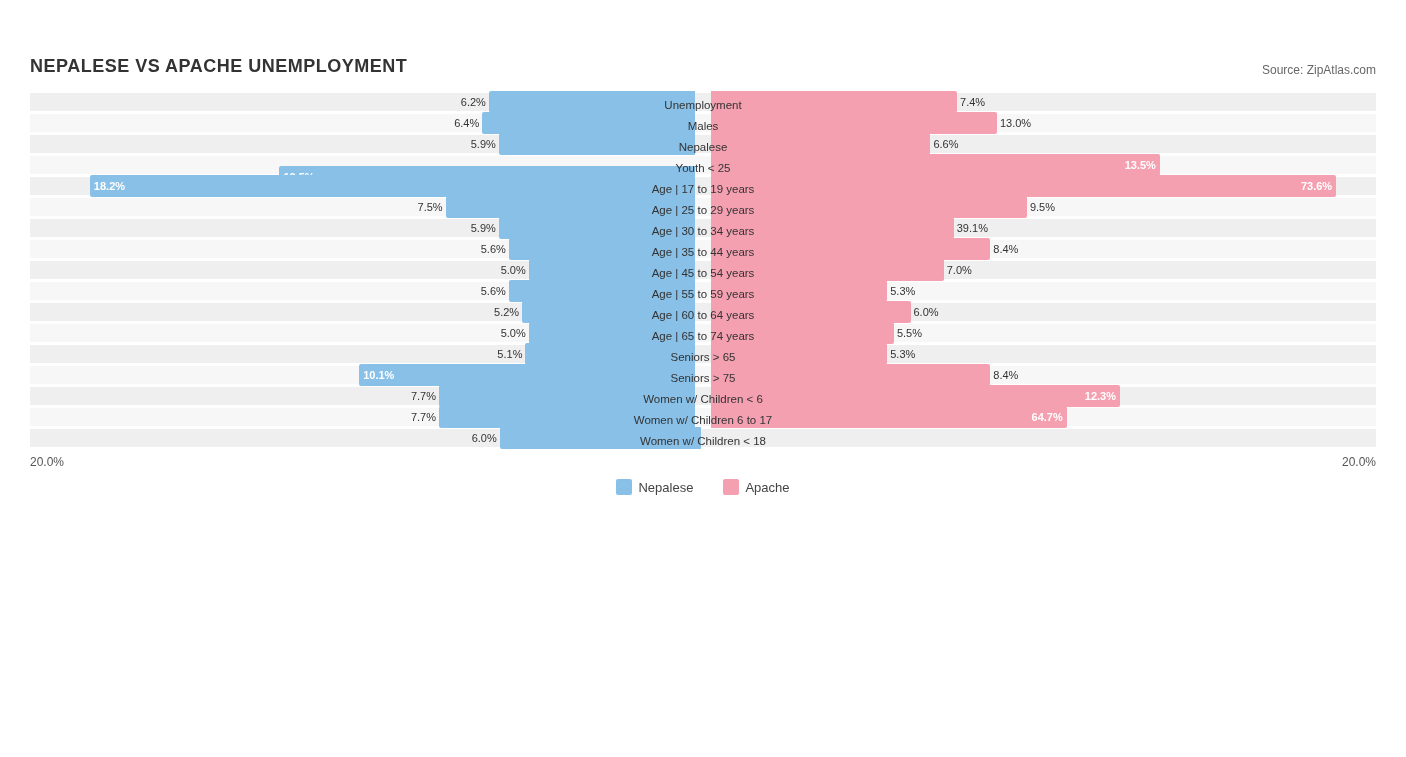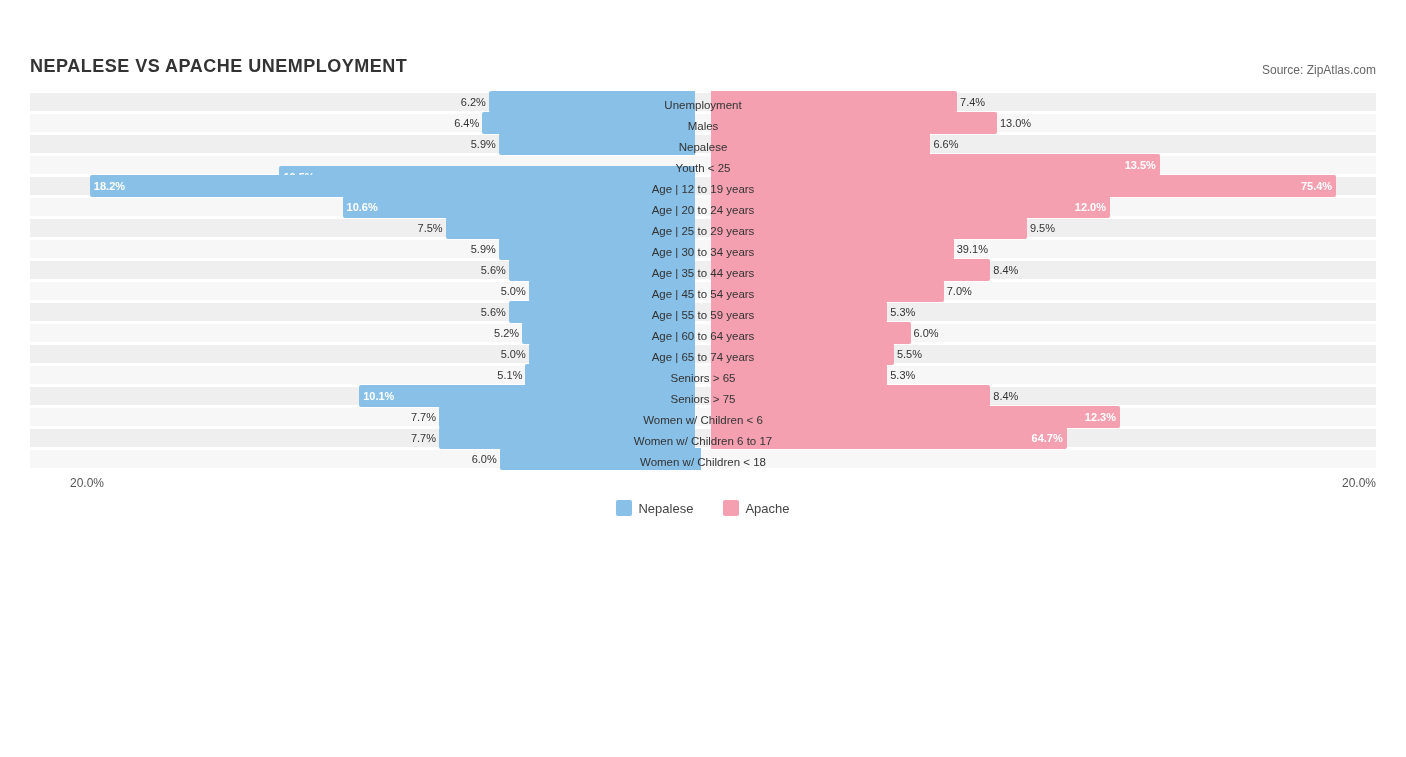--- a/index.html
+++ b/index.html
@@ -28,21 +28,20 @@
       text-transform: uppercase;
       letter-spacing: 0.5px;
     }
     .chart-source {
       font-size: 12px;
       color: #666;
     }
     .axis-row {
       display: flex;
       margin-top: 8px;
-      margin-left: 40px;
     }
     .axis-left {
       width: 50%;
       display: flex;
       justify-content: flex-start;
     }
     .axis-right {
       width: 50%;
       display: flex;
       justify-content: flex-end;
@@ -220,37 +219,24 @@
         <div class="row-center-label">Youth &lt; 25</div>
       </div>
       <div class="row-container">
         <div class="row-left">
           <div class="blue-bar" style="width: 91%;">
             <span class="val-inside-left">18.2%</span>
           </div>
         </div>
         <div class="row-right">
           <div class="pink-bar" style="width: 94%;">
-            <span class="val-inside-right">75.4%</span>
-          </div>
-        </div>
-        <div class="row-center-label">Age | 12 to 19 years</div>
-      </div>
-      <div class="row-container">
-        <div class="row-left">
-          <div class="blue-bar" style="width: 53%;">
-            <span class="val-inside-left">10.6%</span>
-          </div>
-        </div>
-        <div class="row-right">
-          <div class="pink-bar" style="width: 60%;">
-            <span class="val-inside-right">12.0%</span>
-          </div>
-        </div>
-        <div class="row-center-label">Age | 20 to 24 years</div>
+            <span class="val-inside-right">73.6%</span>
+          </div>
+        </div>
+        <div class="row-center-label">Age | 17 to 19 years</div>
       </div>
       <div class="row-container">
         <div class="row-left">
           <div class="blue-bar" style="width: 37.5%;">
             <span class="val-outside-left">7.5%</span>
           </div>
         </div>
         <div class="row-right">
           <div class="pink-bar" style="width: 47.5%;">
             <span class="val-outside-right">9.5%</span>

